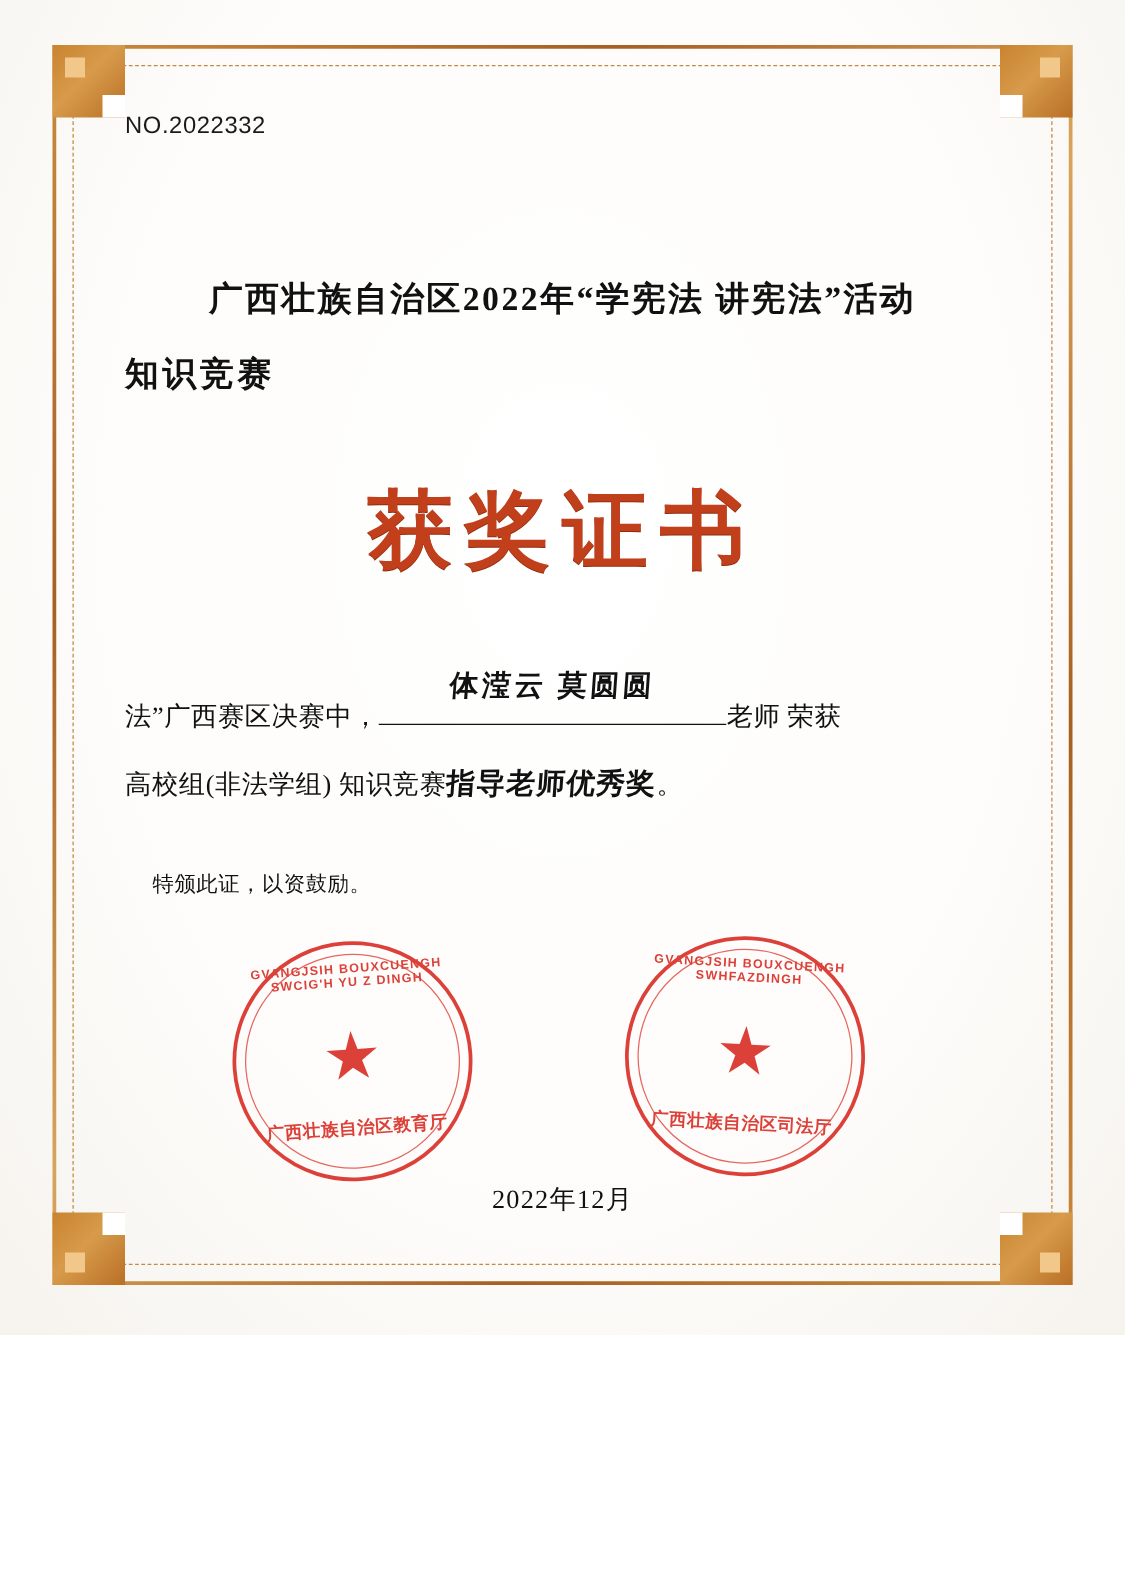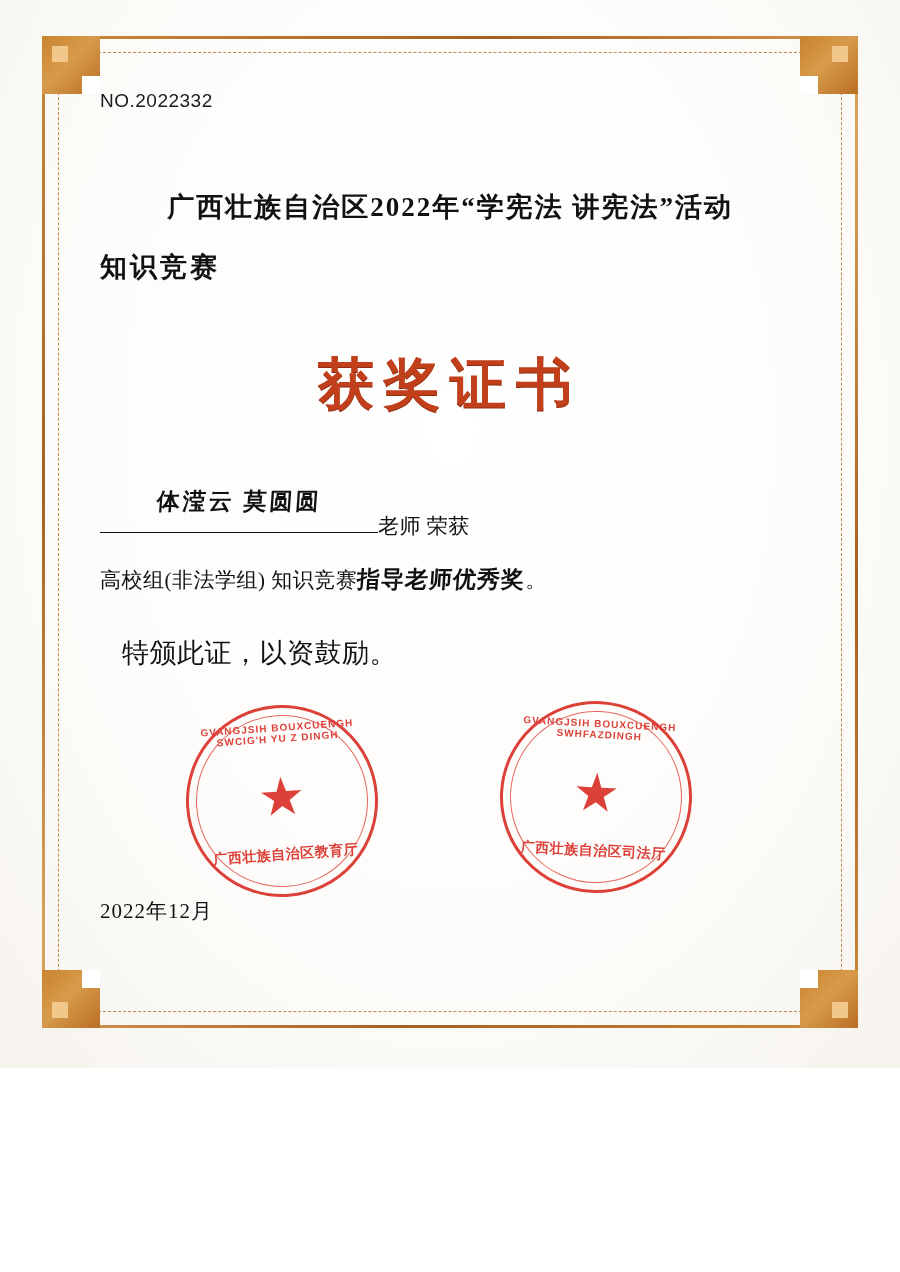--- a/index.html
+++ b/index.html
@@ -66,40 +66,40 @@
   }
   .serial{
     font-family:"Liberation Sans", sans-serif;
     font-size:19px;
     letter-spacing:.5px;
     color:#1a1a1a;
     margin-top:12px;
   }
   .title{
     text-align:center;
-    margin-top:82px;
+    margin-top:114px;
     font-family:"Liberation Serif", serif;
     font-weight:bold;
     font-size:27px;
     letter-spacing:2px;
     color:#111;
     line-height:1.0;
   }
   .title-2{
     margin-top:28px;
     font-weight:bold;
     font-size:27px;
     letter-spacing:3px;
     color:#111;
   }
   .big-title{
     text-align:center;
     margin-top:62px;
     font-weight:bold;
-    font-size:56px;
+    font-size:68px;
     letter-spacing:10px;
     color:#c1401b;
     text-shadow:0 1px 0 #8e2d10;
     font-family:"Liberation Serif", serif;
   }
   .body-text{
     margin-top:78px;
     font-size:21px;
     line-height:2.45;
     color:#111;
@@ -132,22 +132,22 @@
   .hand-inline{
     font-family:"Liberation Serif", serif;
     font-weight:bold;
     font-size:23px;
     letter-spacing:1px;
     color:#111;
     transform:skewX(-4deg);
     display:inline-block;
   }
   .thanks{
-    margin-top:26px;
-    font-size:27px;
+    margin-top:40px;
+    font-size:17px;
     letter-spacing:.5px;
     color:#111;
     padding-left:22px;
   }
   
   .seals{
     position:relative;
     height:230px;
     margin-top:30px;
   }
@@ -193,21 +193,21 @@
   .seal-ring{
     position:absolute;
     left:7px;top:7px;right:7px;bottom:7px;
     border:1px solid #e2534a;
     border-radius:50%;
   }
   .date{
     position:absolute;
     left:0;right:0;
     top:196px;
-    text-align:left;
+    text-align:center;
     font-size:21px;
     color:#111;
     letter-spacing:1px;
   }
 </style>
 </head>
 <body>
 
 <div class="page">
 
@@ -228,21 +228,21 @@
 
     <div class="serial">NO.2022332</div>
 
     <div class="title">广西壮族自治区2022年“学宪法 讲宪法”活动</div>
     <div class="title-2">知识竞赛</div>
 
     <div class="big-title">获奖证书</div>
 
     <div class="body-text">
       <div class="para">
-        <span class="fill-line"><span class="handwrite">体滢云 莫圆圆</span></span><span>老师 荣获</span>
+        <span>法”广西赛区决赛中，</span><span class="fill-line"><span class="handwrite">体滢云 莫圆圆</span></span><span>老师 荣获</span>
       </div>
       <div class="para">
         <span>高校组(非法学组) 知识竞赛</span><span class="hand-inline">指导老师优秀奖</span><span>。</span>
       </div>
     </div>
 
     <div class="thanks">特颁此证，以资鼓励。</div>
 
     <div class="seals">
 

